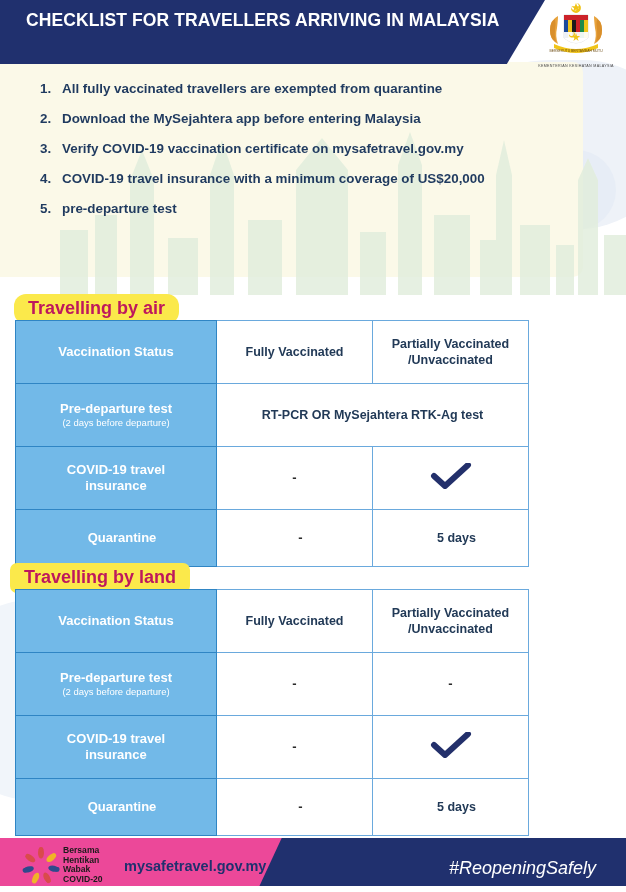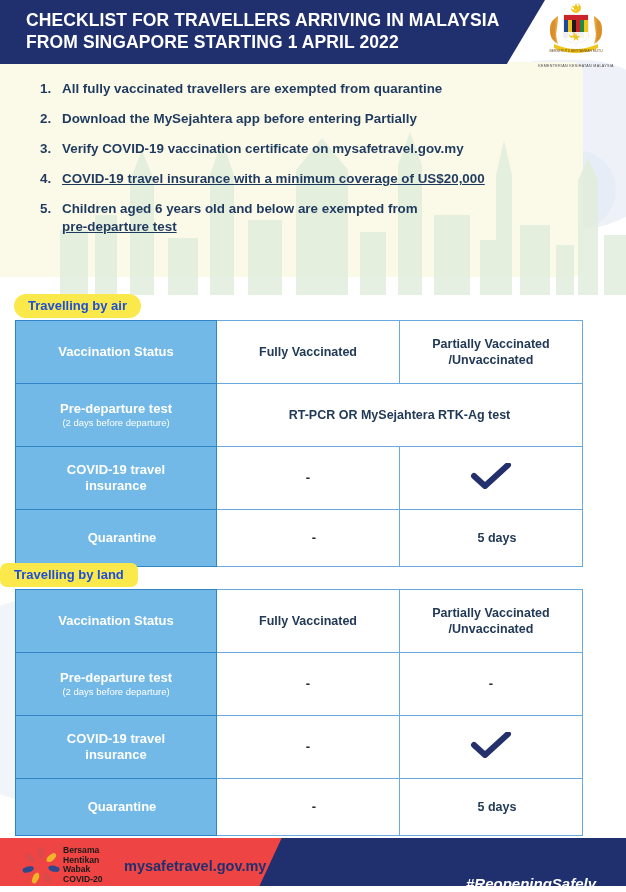--- a/index.html
+++ b/index.html
@@ -96,41 +96,41 @@
   .check-item {
     display: flex;
     margin-bottom: 12px;
     color: #1f3a5f;
     font-size: 13.4px;
     font-weight: bold;
     line-height: 18px;
   }
   .check-num { width: 22px; flex: none; }
   .check-text { flex: 1; }
-  .check-text .l2 { display: block; text-decoration: underline; }
+  .check-text .l2 { display: block; }
 
   
   .sec-badge {
     position: absolute;
     background: #fbe94b;
-    color: #1d4ed8;
-    font-size: 13px;
+    color: #be185d;
+    font-size: 18px;
     font-weight: bold;
     padding: 4px 14px 5px 14px;
     border-radius: 12px;
     white-space: nowrap;
   }
   .badge-air  { left: 14px; top: 294px; }
-  .badge-land { left: 0; top: 563px; border-radius: 7px; }
+  .badge-land { left: 10px; top: 563px; border-radius: 7px; }
 
   
   .tbl {
     position: absolute;
     left: 15px;
-    width: 568px;
+    width: 514px;
     border-collapse: collapse;
     table-layout: fixed;
   }
   .tbl-air  { top: 320px; }
   .tbl-land { top: 589px; }
 
   .tbl td {
     border: 1px solid #6aa9dd;
     padding: 0;
     text-align: center;
@@ -163,21 +163,21 @@
   .tbl .dash { color: #2a2a2a; font-size: 13px; font-weight: bold; }
   .r-head td { height: 62px; }
   .r-body td { height: 62px; }
   .r-quar td { height: 56px; padding-left: 12px; }
   .tick { display: inline-block; width: 42px; height: 26px; }
 
   
   .footer {
     position: absolute; left: 0; top: 838px;
     width: 614px; height: 54px;
-    background: #ef4444;
+    background: #ec4899;
   }
   .footer-navy {
     position: absolute; left: 0; top: 0;
     width: 626px; height: 54px;
     background: #20306e;
     clip-path: polygon(45% 0, 100% 0, 100% 100%, 41% 100%);
   }
   .footer-logo {
     position: absolute; left: 14px; top: 9px;
     width: 54px; height: 38px;
@@ -191,25 +191,24 @@
   }
   .footer-logo-text span { display: block; }
   .footer-url {
     position: absolute; left: 124px; top: 20px;
     color: #20306e;
     font-size: 14.5px;
     font-weight: bold;
     text-align: center;
   }
   .footer-tag {
-    position: absolute; right: 18px; top: 37px;
+    position: absolute; right: 18px; top: 20px;
     color: #ffffff;
-    font-size: 15px;
+    font-size: 18px;
     font-style: italic;
-    font-weight: bold;
   }
   .footer-strip {
     position: absolute; left: 0; top: 886px;
     width: 626px; height: 6px;
     background: #ffffff;
   }
 </style>
 </head>
 <body>
 
@@ -241,21 +240,20 @@
         <path d="M578 175 L578 60 L588 38 L598 60 L598 175 Z"></path>
         <rect x="604" y="115" width="22" height="60"></rect>
       </g>
     </svg>
   </div>
 
   <div class="header">
     <div class="header-bar"></div>
     <div class="header-title">
       <span class="line">CHECKLIST FOR TRAVELLERS ARRIVING IN MALAYSIA</span>
-      <span class="line">FROM SINGAPORE STARTING 1 APRIL 2022</span>
     </div>
     <div class="emblem-wrap">
       <svg width="96" height="58" viewBox="0 0 96 58">
 
         <path d="M48 5 m-5,0 a5,5 0 1,0 6,-4 a4,4 0 1,1 -6,4" fill="#f0c419"></path>
         <polygon points="48,1 49.2,4.2 52.6,4.2 49.9,6.3 50.9,9.6 48,7.6 45.1,9.6 46.1,6.3 43.4,4.2 46.8,4.2" fill="#f0c419"></polygon>
 
         <path d="M30 14 q-8 4 -8 14 q0 10 8 14 q-3 -8 -1 -16 q1 -8 1 -12 z" fill="#e8a33d"></path>
         <path d="M66 14 q8 4 8 14 q0 10 -8 14 q3 -8 1 -16 q-1 -8 -1 -12 z" fill="#e8a33d"></path>
         <path d="M27 17 q-5 3 -5 11 q0 9 6 12 q-2 -7 -1 -13 q1 -6 0 -10 z" fill="#d98f2b"></path>
@@ -283,39 +281,38 @@
   <div class="checklist">
     <div class="check-item">
       <div class="check-num">1.</div>
       <div class="check-text">
         <span>All fully vaccinated travellers are exempted from quarantine</span>
       </div>
     </div>
     <div class="check-item">
       <div class="check-num">2.</div>
       <div class="check-text">
-        <span>Download the MySejahtera app before entering Partially</span>
+        <span>Download the MySejahtera app before entering Malaysia</span>
       </div>
     </div>
     <div class="check-item">
       <div class="check-num">3.</div>
       <div class="check-text">
         <span>Verify COVID-19 vaccination certificate on mysafetravel.gov.my</span>
       </div>
     </div>
     <div class="check-item">
       <div class="check-num">4.</div>
       <div class="check-text">
         <span class="l2">COVID-19 travel insurance with a minimum coverage of US$20,000</span>
       </div>
     </div>
     <div class="check-item">
       <div class="check-num">5.</div>
       <div class="check-text">
-        <span>Children aged 6 years old and below are exempted from</span>
         <span class="l2">pre-departure test</span>
       </div>
     </div>
   </div>
 
   <div class="sec-badge badge-air">Travelling by air</div>
   <table class="tbl tbl-air">
     <tbody>
         <tr class="r-head">
       <td class="lbl">

